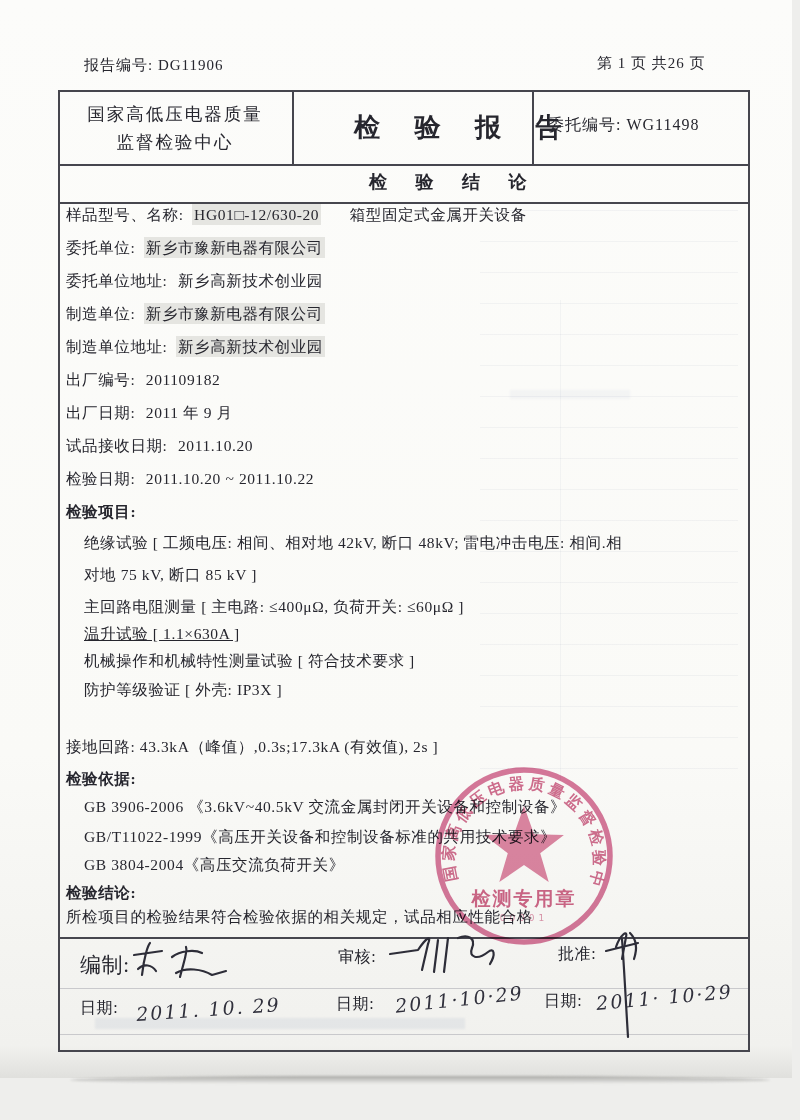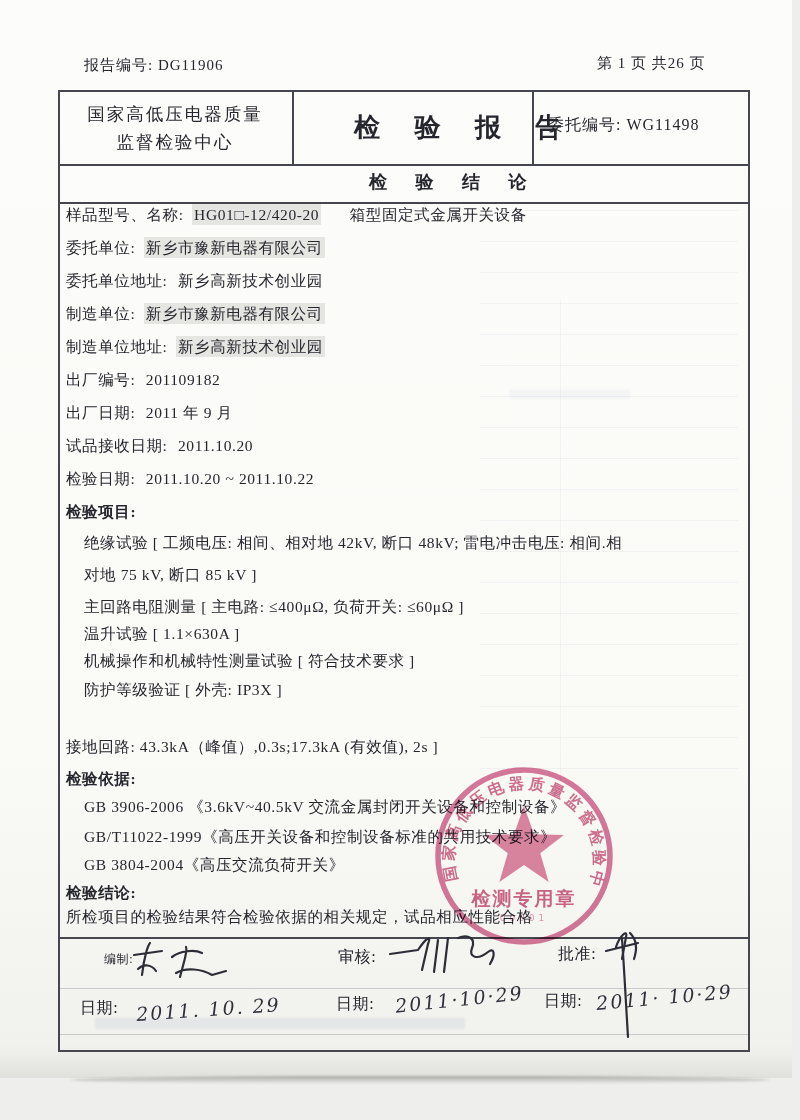--- a/index.html
+++ b/index.html
@@ -98,21 +98,21 @@
   <div class="t report-title" style="left:316px;top:110px;">检 验 报 告</div>
   <div class="t small" style="left:548px;top:115px;font-size:16px;">
     <span>委托编号:</span>
     <span>WG11498</span>
   </div>
 
   <div class="t section-title" style="left:338px;top:170px;">检 验 结 论</div>
 
   <div class="line" style="left:66px;top:205px;">
     <span class="lbl">样品型号、名称:</span>
-    <span class="val hl">HG01□-12/420-20</span>
+    <span class="val hl">HG01□-12/630-20</span>
     <span class="val gap">箱型固定式金属开关设备</span>
   </div>
   <div class="line" style="left:66px;top:238px;">
     <span class="lbl">委托单位:</span>
     <span class="val hl">新乡市豫新电器有限公司</span>
   </div>
   <div class="line" style="left:66px;top:271px;">
     <span class="lbl">委托单位地址:</span>
     <span class="val">新乡高新技术创业园</span>
   </div>
@@ -138,34 +138,34 @@
   </div>
   <div class="line" style="left:66px;top:469px;">
     <span class="lbl">检验日期:</span>
     <span class="val">2011.10.20 ~ 2011.10.22</span>
   </div>
 
   <div class="line b" style="left:66px;top:502px;">检验项目:</div>
   <div class="line" style="left:84px;top:533px;">绝缘试验 [ 工频电压: 相间、相对地 42kV, 断口 48kV; 雷电冲击电压: 相间.相</div>
   <div class="line" style="left:84px;top:565px;">对地 75 kV, 断口 85 kV ]</div>
   <div class="line" style="left:84px;top:597px;">主回路电阻测量 [ 主电路: ≤400μΩ, 负荷开关: ≤60μΩ ]</div>
-  <div class="line" style="left:84px;top:624px;">温升试验 [ 1.1×630A ]</div>
+  <div class="line" style="left:84px;top:624px;text-decoration:underline;">温升试验 [ 1.1×630A ]</div>
   <div class="line" style="left:84px;top:651px;">机械操作和机械特性测量试验 [ 符合技术要求 ]</div>
   <div class="line" style="left:84px;top:680px;">防护等级验证 [ 外壳: IP3X ]</div>
   <div class="line" style="left:66px;top:737px;">接地回路: 43.3kA（峰值）,0.3s;17.3kA (有效值), 2s ]</div>
 
   <div class="line b" style="left:66px;top:769px;">检验依据:</div>
   <div class="line" style="left:84px;top:797px;">GB 3906-2006  《3.6kV~40.5kV 交流金属封闭开关设备和控制设备》</div>
   <div class="line" style="left:84px;top:827px;">GB/T11022-1999《高压开关设备和控制设备标准的共用技术要求》</div>
   <div class="line" style="left:84px;top:855px;">GB 3804-2004《高压交流负荷开关》</div>
 
   <div class="line b" style="left:66px;top:883px;text-align:center;">检验结论:</div>
   <div class="line" style="left:66px;top:907px;">所检项目的检验结果符合检验依据的相关规定，试品相应性能合格</div>
 
-  <div class="line" style="left:80px;top:951px;font-size:12px;margin-left:24px;">编制:</div>
+  <div class="line" style="left:80px;top:951px;font-size:21px;">编制:</div>
   <div class="line" style="left:338px;top:947px;font-size:16px;">审核:</div>
   <div class="line" style="left:558px;top:944px;font-size:16px;">批准:</div>
 
   <svg class="sig-svg" style="left:128px;top:935px;" width="150" height="55" viewBox="0 0 150 55">
     <path d="M14,40 C16,22 20,10 22,8 M6,20 L34,16 M10,34 C16,28 24,30 28,36"></path>
     <path d="M52,42 C56,26 60,16 58,12 M44,22 C52,16 66,14 74,18 M48,38 C58,32 74,34 84,40 L98,36"></path>
   </svg>
   <svg class="sig-svg" style="left:388px;top:930px;" width="130" height="55" viewBox="0 0 130 55">
     <path d="M2,24 L30,20 C38,8 44,4 40,14 L34,40 M50,10 L46,42 M60,8 L56,42 M70,8 C80,4 88,8 84,18 C80,28 90,30 100,22 C106,17 108,24 102,34"></path>
   </svg>

